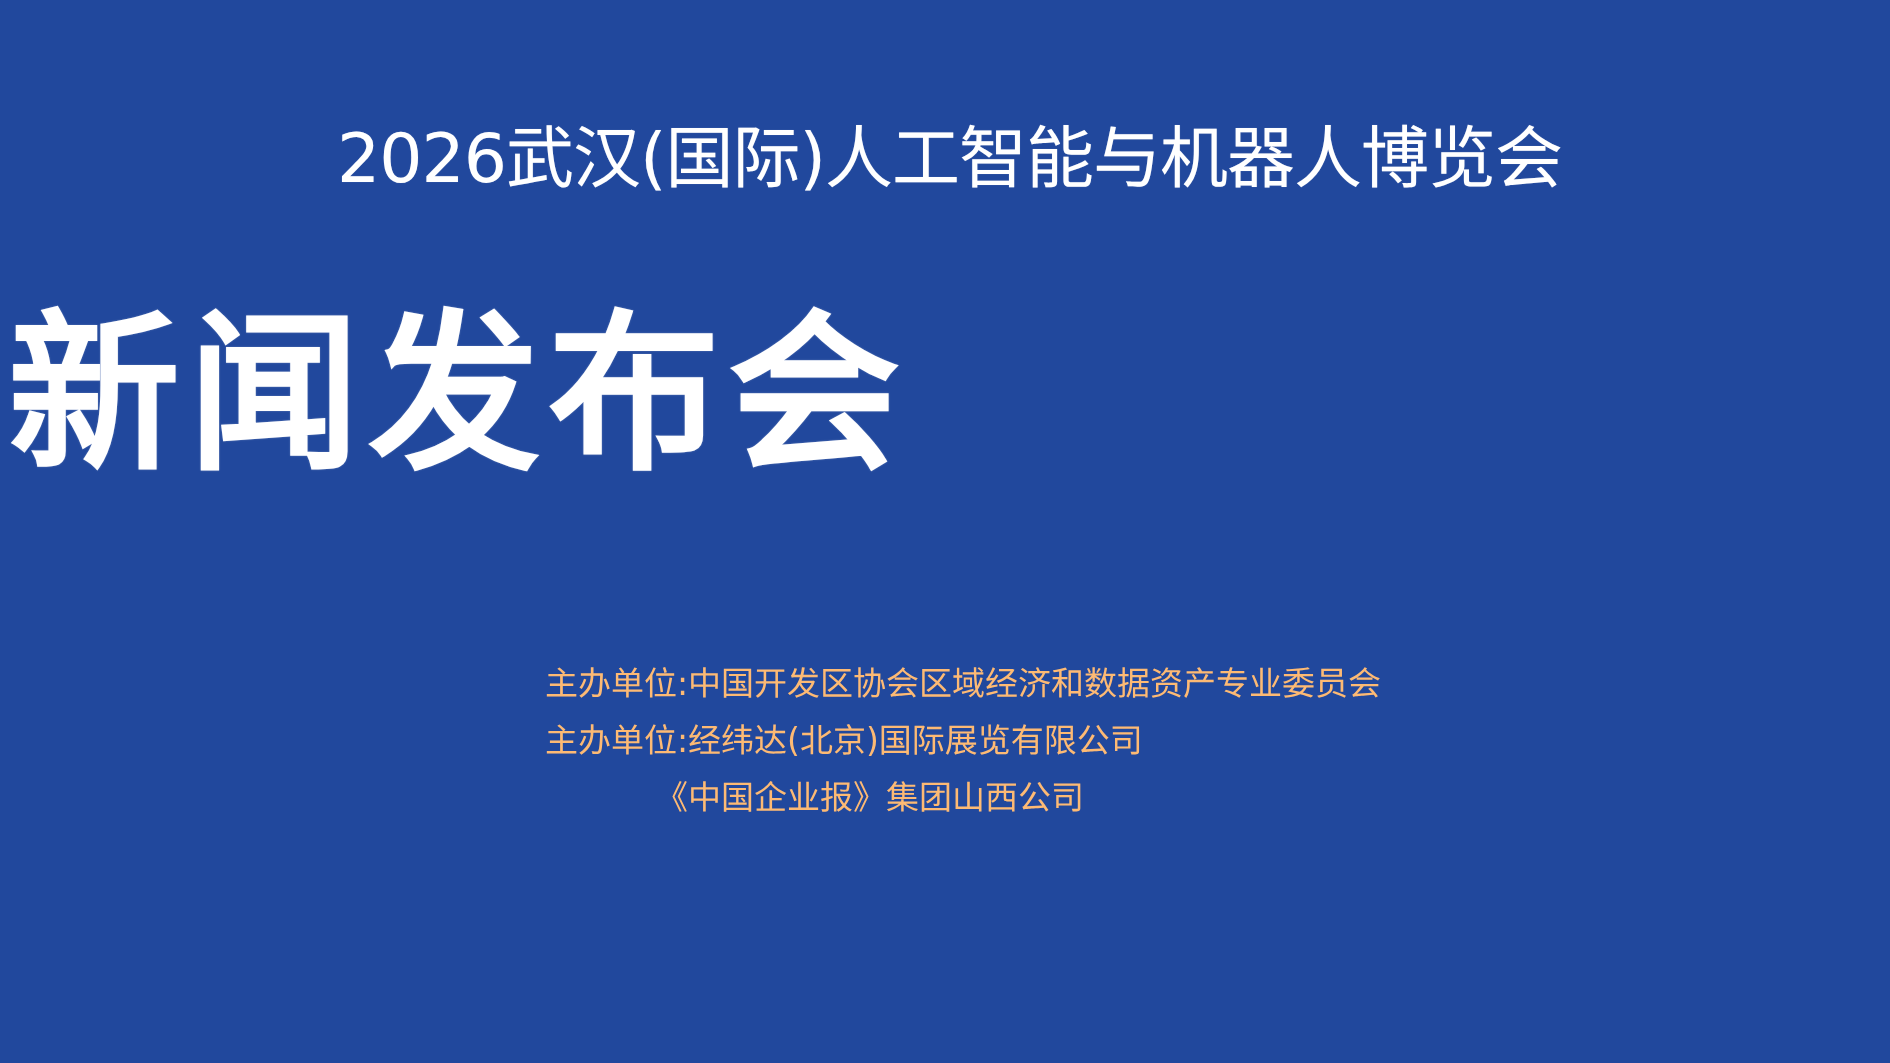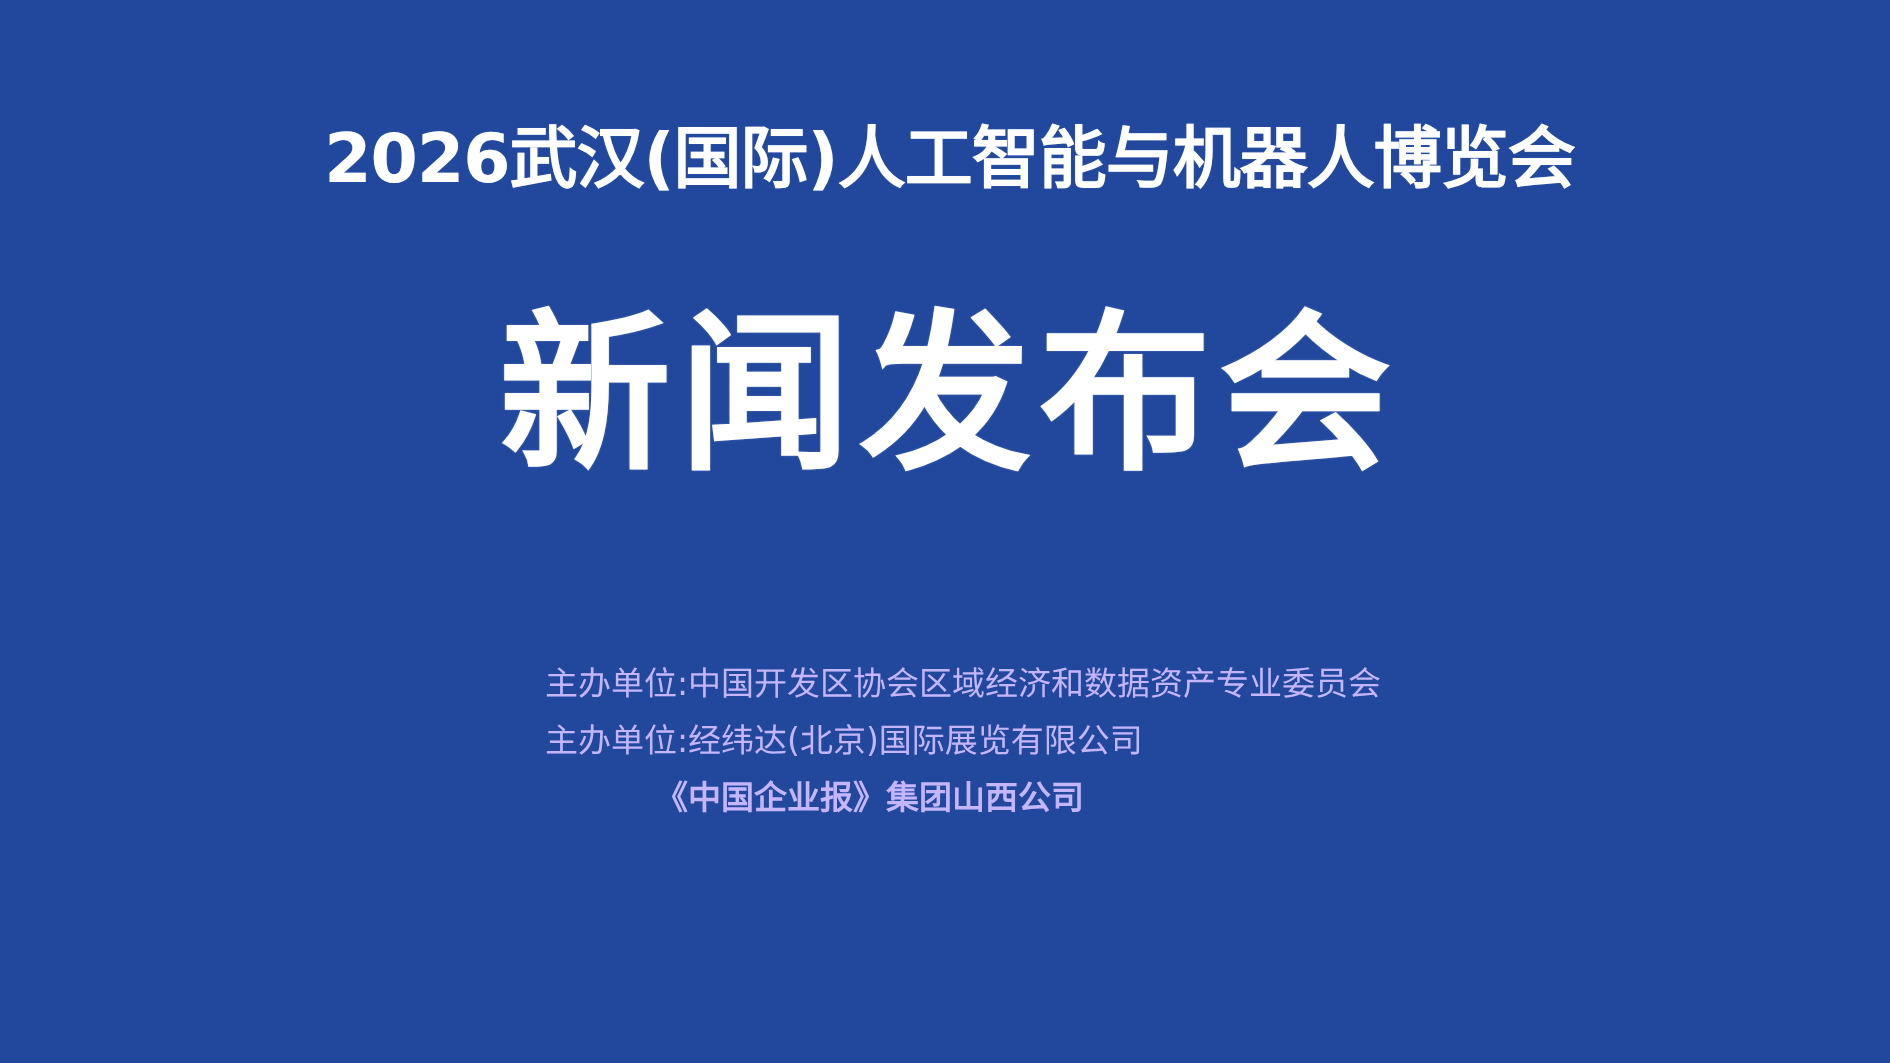--- a/index.html
+++ b/index.html
@@ -27,63 +27,62 @@
 
   
   .event-title {
     position: absolute;
     left: 9px;
     right: 0;
     top: 118px;
     text-align: center;
     color: #FFFFFF;
     font-family: "DejaVu Sans", "Liberation Sans", sans-serif;
-    font-weight: 700;
+    font-weight: 400;
     font-size: 68px;
     line-height: 82px;
     letter-spacing: -1px;
     white-space: nowrap;
     transform: scaleX(1.0);
     text-shadow: 0 0 1px rgba(255,255,255,0.35);
   }
 
   
   .headline {
     position: absolute;
     left: 0;
     right: 0;
     top: 290px;
-    text-align: center;
     color: #FFFFFF;
     font-family: "DejaVu Sans", "Liberation Sans", sans-serif;
     font-weight: 700;
     font-size: 172px;
     line-height: 210px;
     letter-spacing: 8px;
     text-indent: 8px;
     white-space: nowrap;
     text-shadow: 0 0 2px rgba(255,255,255,0.30);
   }
 
   
   .credits {
     position: absolute;
     left: 545px;
     top: 655px;
     width: 800px;
-    color: #c4b5fd;
+    color: #fdba74;
     font-family: "DejaVu Sans", "Liberation Sans", sans-serif;
     font-weight: 400;
     font-size: 33px;
     line-height: 57px;
     white-space: nowrap;
   }
 
   .credits-line { display: block; }
-  .credits-line.indented { padding-left: 110px; font-weight: bold; }
+  .credits-line.indented { padding-left: 110px; }
 </style>
 </head>
 <body style="background: rgb(33, 72, 157);">
 
 <div class="poster" style="background: rgb(33, 72, 157); color: rgb(255, 255, 255);">
 
   <div class="event-title">2026武汉(国际)人工智能与机器人博览会</div>
 
   <div class="headline">新闻发布会</div>
 

